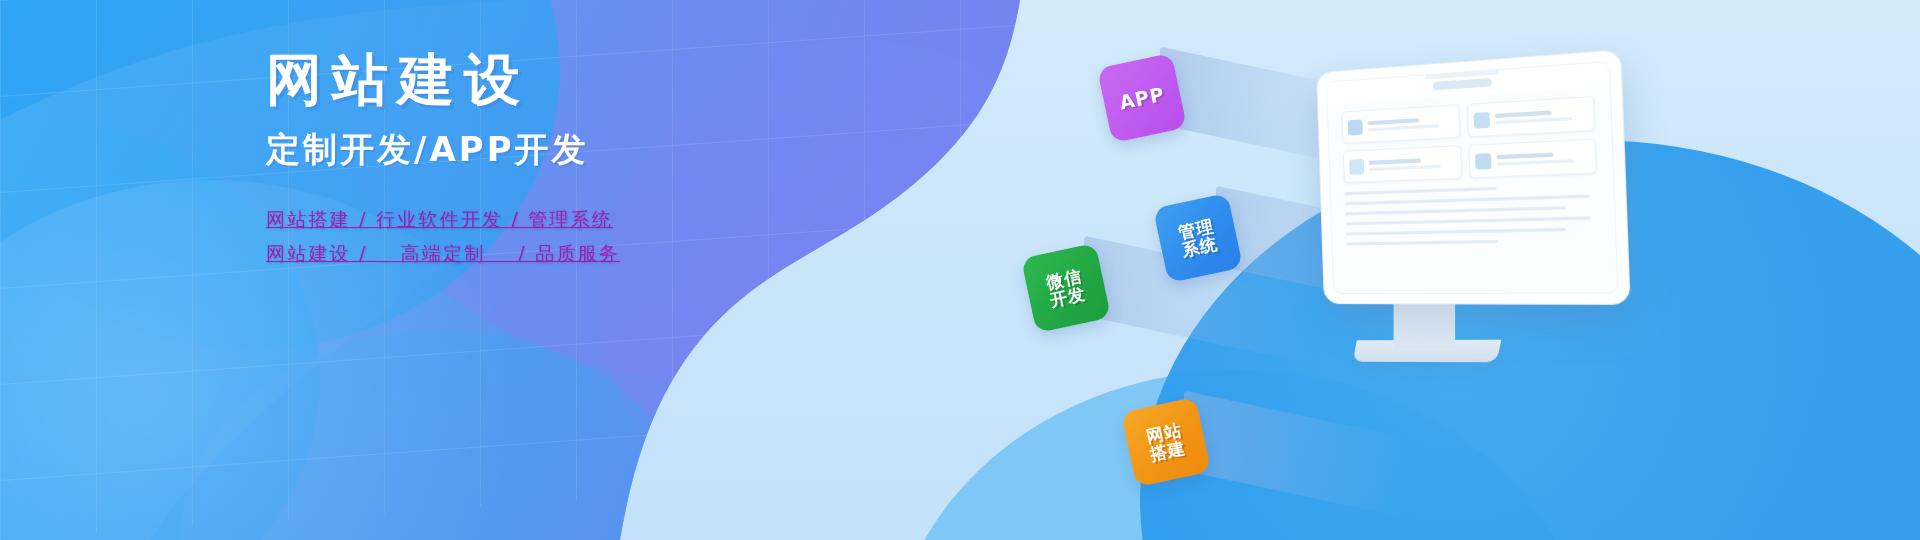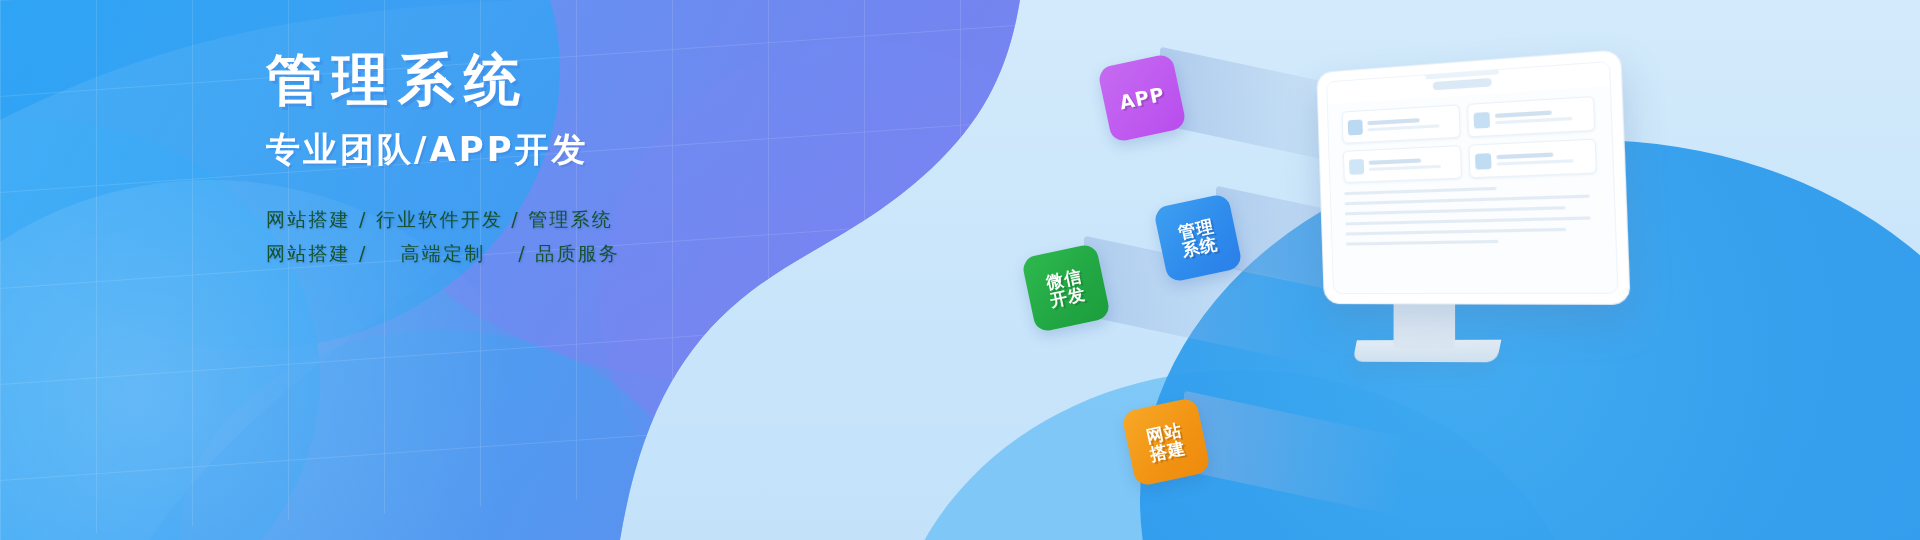--- a/index.html
+++ b/index.html
@@ -53,23 +53,23 @@
     font-size:56px;font-weight:700;color:#ffffff;letter-spacing:10px;line-height:1;
     text-shadow:3px 3px 0 rgba(60,95,200,.22);
     font-family:"DejaVu Sans","Liberation Sans",sans-serif;
   }
   .h2{
     margin-top:24px;font-size:34px;font-weight:700;color:#ffffff;letter-spacing:3px;line-height:1;
     text-shadow:2px 2px 0 rgba(60,95,200,.22);
     font-family:"DejaVu Sans","Liberation Sans",sans-serif;
   }
   .features{margin-top:36px;}
-  .feat{font-size:19px;color:#14532d;letter-spacing:2.2px;line-height:34px;white-space:pre;
+  .feat{font-size:19px;color:#a21caf;letter-spacing:2.2px;line-height:34px;white-space:pre;
         text-shadow:1px 1px 2px rgba(50,90,190,.35);
-        font-family:"DejaVu Sans","Liberation Sans",sans-serif;}
+        font-family:"DejaVu Sans","Liberation Sans",sans-serif;text-decoration:underline;}
 
   
   .card{position:absolute;width:76px;height:76px;border-radius:14px;
         display:flex;align-items:center;justify-content:center;text-align:center;
         color:#fff;font-weight:700;line-height:1.06;letter-spacing:1px;
         font-family:"DejaVu Sans","Liberation Sans",sans-serif;
         box-shadow:0 6px 14px rgba(60,100,170,.22);}
   .card .lbl{text-shadow:2px 2px 0 rgba(0,0,0,.16);}
   .shadow{position:absolute;pointer-events:none;}
 
@@ -141,25 +141,25 @@
       <div class="lw-d5"></div>
       <div class="lw-d2"></div>
       <div class="lw-d4"></div>
       <div class="grid"></div>
       <div class="lw-wave"></div>
       <div class="lw-soft"></div>
     </div>
   </div>
 
   <div class="copy">
-    <div class="h1">管理系统</div>
-    <div class="h2">专业团队/APP开发</div>
+    <div class="h1">网站建设</div>
+    <div class="h2">定制开发/APP开发</div>
     <div class="features">
       <div class="feat">网站搭建 / 行业软件开发 / 管理系统</div>
-      <div class="feat">网站搭建 /    高端定制    / 品质服务</div>
+      <div class="feat">网站建设 /    高端定制    / 品质服务</div>
     </div>
   </div>
 
   <div class="shadow" id="sh-app"></div>
   <div class="shadow" id="sh-mgmt"></div>
   <div class="shadow" id="sh-wx"></div>
   <div class="shadow" id="sh-web"></div>
 
   <div class="card" id="card-app">
     <span class="lbl">APP</span>

